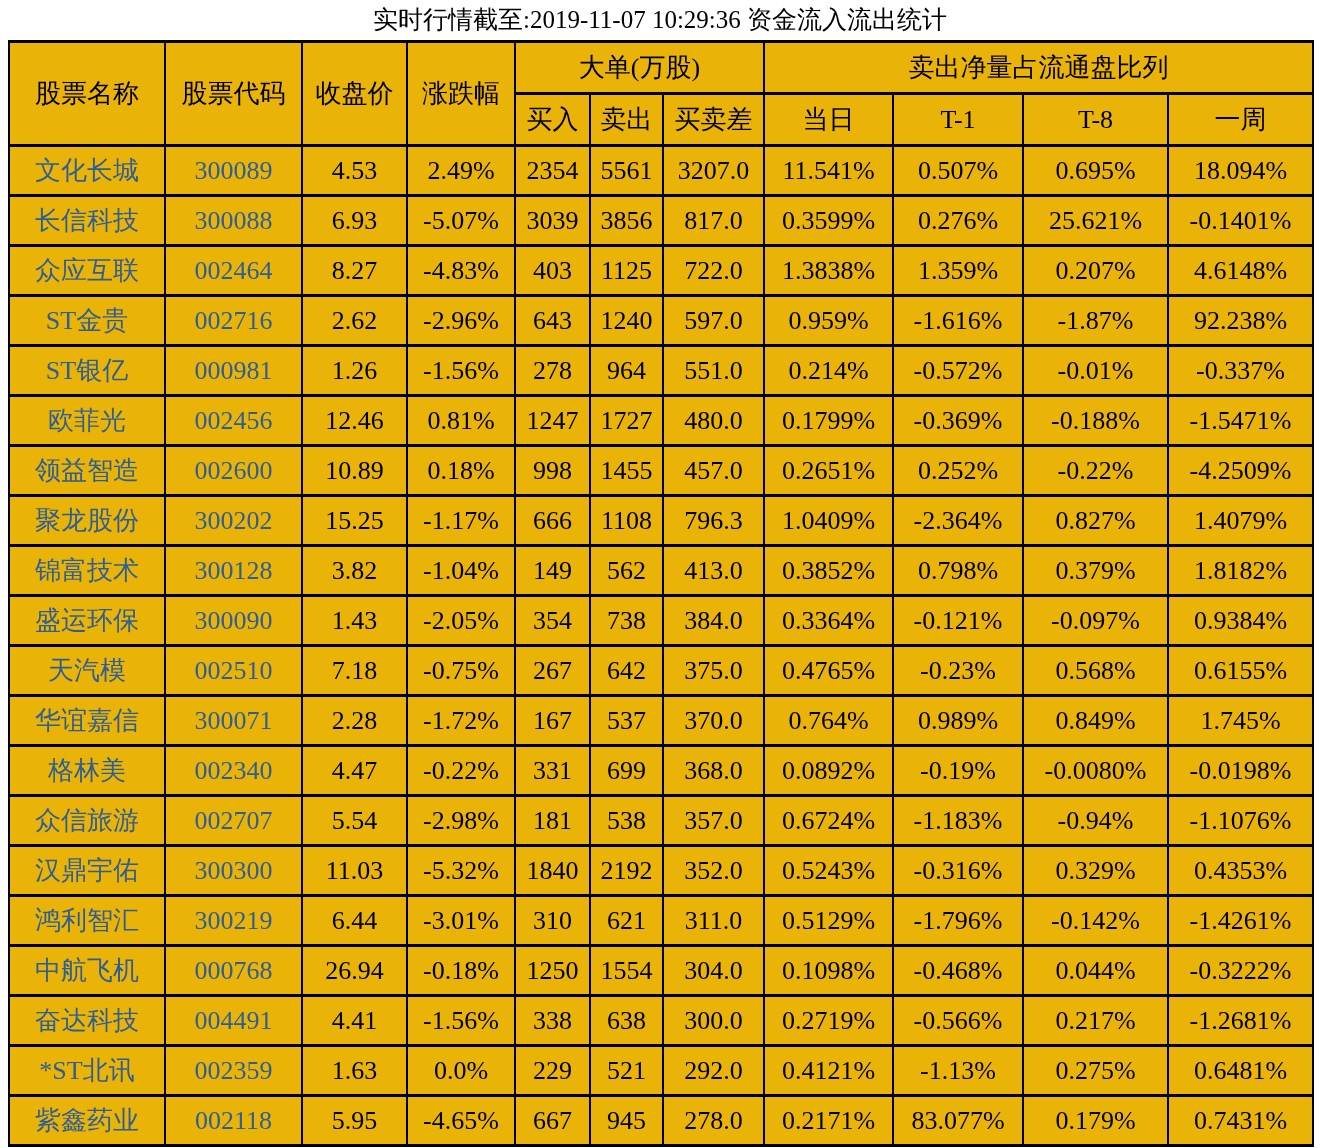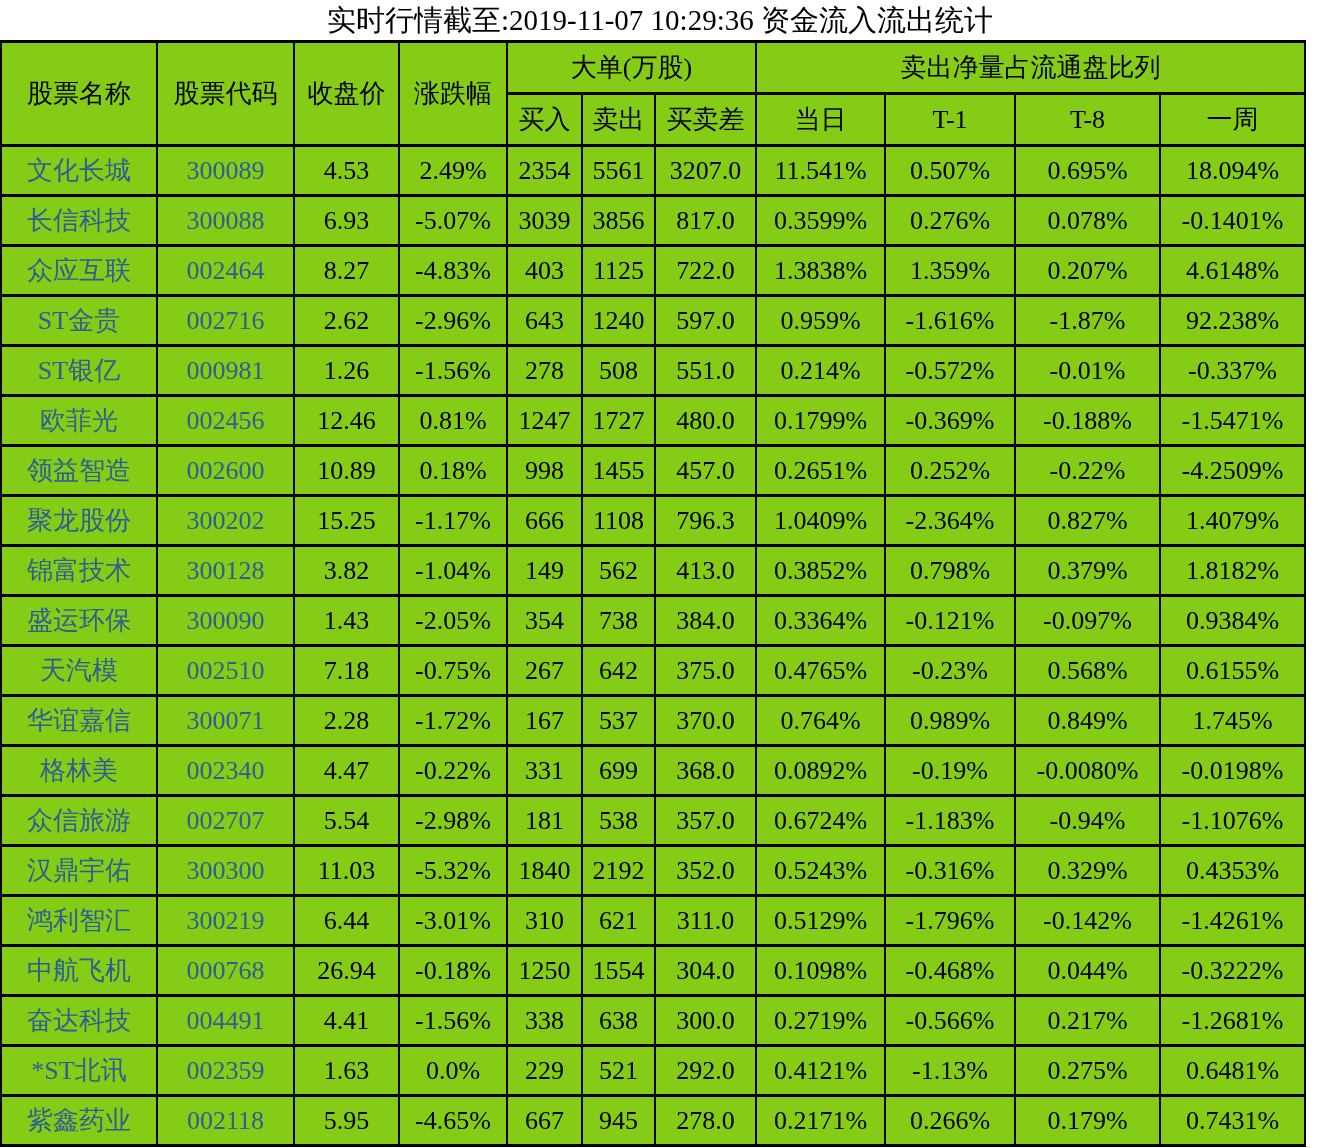--- a/index.html
+++ b/index.html
@@ -14,28 +14,29 @@
     width: 1320px;
     height: 1148px;
     overflow: hidden;
     background: #ffffff;
   }
   .title {
     width: 1320px;
     height: 40px;
     line-height: 40px;
     text-align: center;
-    font-size: 29px;
+    font-size: 25px;
     white-space: nowrap;
   }
   table.quotes {
     border-collapse: collapse;
     table-layout: fixed;
     width: 1304px;
-    background: #84cc16;
+    margin-left: 8px;
+    background: #eab308;
   }
   table.quotes th, table.quotes td {
     border: solid #000000;
     border-width: 3px 2px;
     text-align: center;
     vertical-align: middle;
     font-size: 26px;
     font-weight: normal;
     padding: 0;
     overflow: hidden;
@@ -102,21 +103,21 @@
         <tr>
           <td class="blue">长信科技</td>
           <td class="blue">300088</td>
           <td>6.93</td>
           <td>-5.07%</td>
           <td>3039</td>
           <td>3856</td>
           <td>817.0</td>
           <td>0.3599%</td>
           <td>0.276%</td>
-          <td>0.078%</td>
+          <td>25.621%</td>
           <td>-0.1401%</td>
         </tr>
         <tr>
           <td class="blue">众应互联</td>
           <td class="blue">002464</td>
           <td>8.27</td>
           <td>-4.83%</td>
           <td>403</td>
           <td>1125</td>
           <td>722.0</td>
@@ -137,21 +138,21 @@
           <td>-1.616%</td>
           <td>-1.87%</td>
           <td>92.238%</td>
         </tr>
         <tr>
           <td class="blue">ST银亿</td>
           <td class="blue">000981</td>
           <td>1.26</td>
           <td>-1.56%</td>
           <td>278</td>
-          <td>508</td>
+          <td>964</td>
           <td>551.0</td>
           <td>0.214%</td>
           <td>-0.572%</td>
           <td>-0.01%</td>
           <td>-0.337%</td>
         </tr>
         <tr>
           <td class="blue">欧菲光</td>
           <td class="blue">002456</td>
           <td>12.46</td>
@@ -335,20 +336,20 @@
         </tr>
         <tr>
           <td class="blue">紫鑫药业</td>
           <td class="blue">002118</td>
           <td>5.95</td>
           <td>-4.65%</td>
           <td>667</td>
           <td>945</td>
           <td>278.0</td>
           <td>0.2171%</td>
-          <td>0.266%</td>
+          <td>83.077%</td>
           <td>0.179%</td>
           <td>0.7431%</td>
         </tr>
       </tbody>
   </table>
 
 </div>
 
 </body></html>

